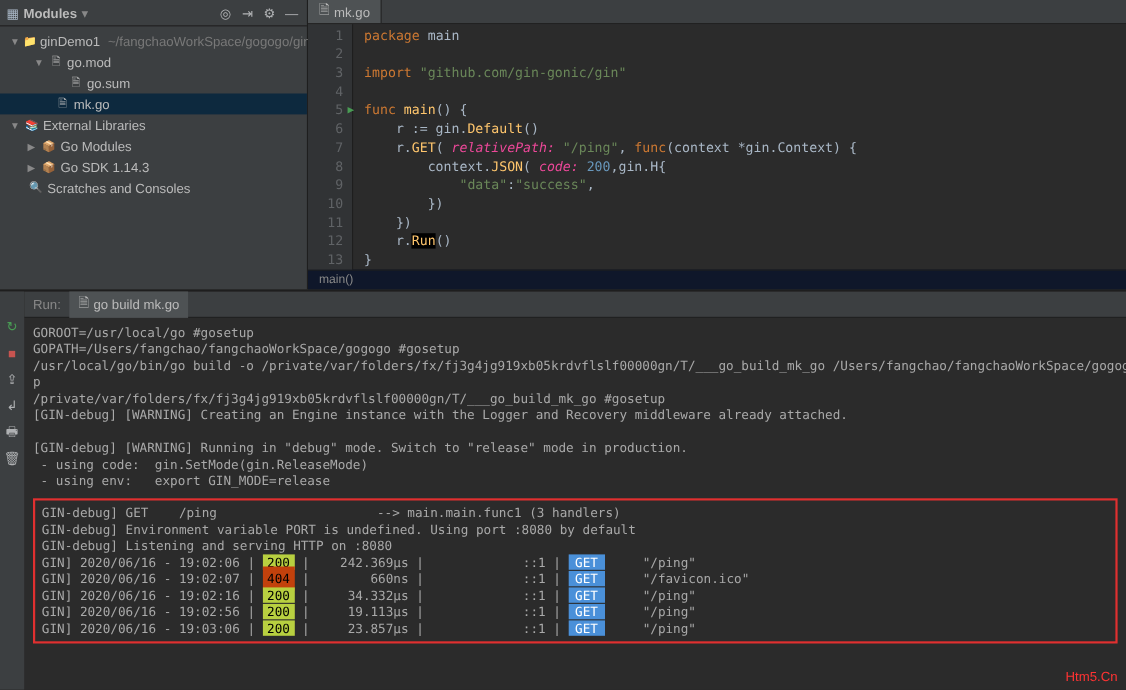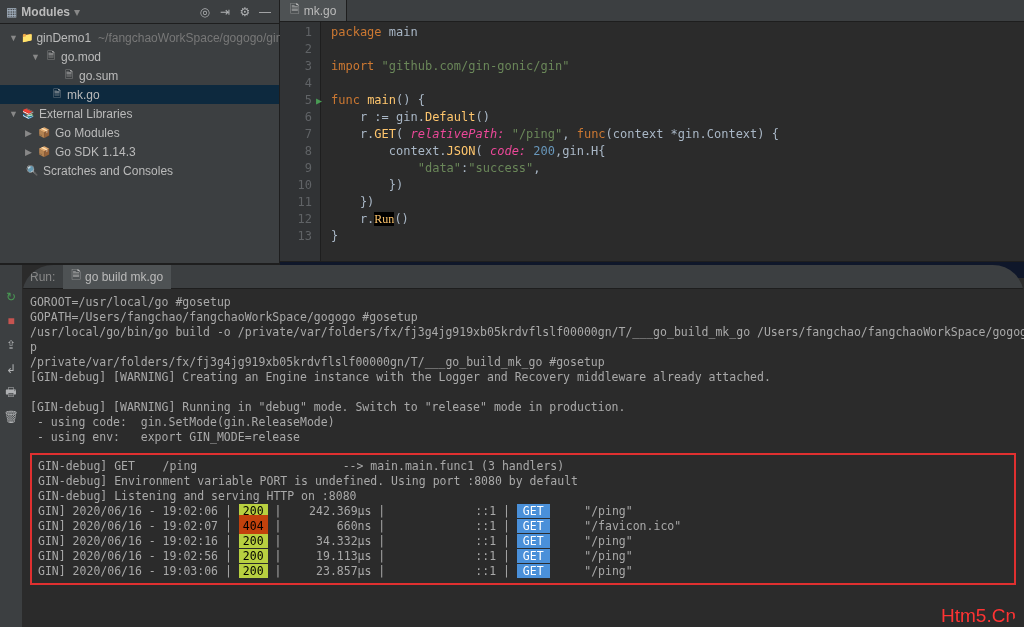--- a/index.html
+++ b/index.html
@@ -17,43 +17,43 @@
 .tree-row .arrow { width: 10px; color: #888; font-size: 9px; }
 .tree-row .ficon { width: 14px; height: 14px; display: flex; align-items: center; justify-content: center; font-size: 10px; }
 .tree-row .weak { color: #787878; margin-left: 4px; }
 .editor-area { flex: 1; display: flex; flex-direction: column; background: #2b2b2b; }
 .tab-bar { height: 24px; display: flex; border-bottom: 1px solid #1e1e1e; background: #3c3f41; }
 .tab { display: flex; align-items: center; padding: 0 10px; gap: 4px; background: #4e5254; color: #bbb; border-right: 1px solid #1e1e1e; }
 .editor-body { flex: 1; display: flex; font-family: "Menlo", "Consolas", monospace; font-size: 12px; }
 .gutter { width: 40px; background: #313335; text-align: right; padding: 2px 8px 0 0; color: #606366; line-height: 17px; position: relative; }
 .gutter .ln { height: 17px; }
 .gutter .play { position: absolute; right: -2px; top: 70px; color: #499c54; font-size: 10px; }
-.codelines { flex: 1; padding: 2px 0 16px 10px; line-height: 17px; border-left: 1px solid #1e1e1e; white-space: pre; }
+.codelines { flex: 1; padding: 2px 0 0 10px; line-height: 17px; border-left: 1px solid #1e1e1e; white-space: pre; }
 .kw { color: #cc7832; }
 .str { color: #6a8759; }
 .fn { color: #ffc66d; }
 .pkg { color: #a9b7c6; }
 .prm { color: #ec4899; font-style: italic; }
 .num { color: #6897bb; }
-.hl { background: #000000; font-family: Liberation Serif, serif; }
+.hl { background: #000000; }
 .breadcrumb { height: 20px; background: #0f172a; border-top: 1px solid #1e1e1e; padding: 2px 10px; color: #888; font-size: 11px; }
 .bottom { height: 364px; background: #2b2b2b; border-top: 2px solid #1e1e1e; display: flex; }
 .run-gutter { width: 22px; background: #3c3f41; display: flex; flex-direction: column; align-items: center; padding-top: 24px; gap: 8px; }
 .run-gutter .ico { width: 16px; height: 16px; color: #afb1b3; cursor: pointer; display:flex;align-items:center;justify-content:center; }
-.run-main { flex: 1; display: flex; flex-direction: column; overflow: hidden; border-radius: 31px; }
+.run-main { flex: 1; display: flex; flex-direction: column; overflow: hidden; }
 .run-header { height: 24px; background: #3c3f41; display: flex; align-items: center; padding: 0 8px; gap: 8px; border-bottom: 1px solid #1e1e1e; }
 .run-header .lbl { color: #888; }
 .run-tab { background: #4e5254; padding: 2px 8px; display: flex; align-items: center; gap: 4px; color:#bbb; }
 .console { flex: 1; padding: 6px 8px; font-family: "Menlo", monospace; font-size: 11.5px; line-height: 15px; overflow: hidden; color: #a9a9a9; position: relative; }
 .console .line { white-space: pre; }
 .redbox { border: 2px solid #e03030; margin-top: 8px; padding: 4px 6px; }
 .tag200 { background: #b8d040; color: #000; padding: 0 4px; }
 .tag404 { background: #c2410c; color: #000; padding: 4px 4px; }
 .tagget { background: #4a90d9; color: #fff; padding: 0 6px; }
-.watermark { position: absolute; right: 8px; bottom: 4px; color: #ff3333; font-size: 19px; font-family: sans-serif; }
+.watermark { position: absolute; right: 8px; bottom: 4px; color: #ff3333; font-size: 12px; font-family: sans-serif; }
 </style>
 </head>
 <body>
 
 <div class="top">
   <div class="sidebar">
     <div class="sidebar-header">
       <span>▦</span>
       <span class="title">Modules</span>
       <span style="color:#888;">▾</span>

